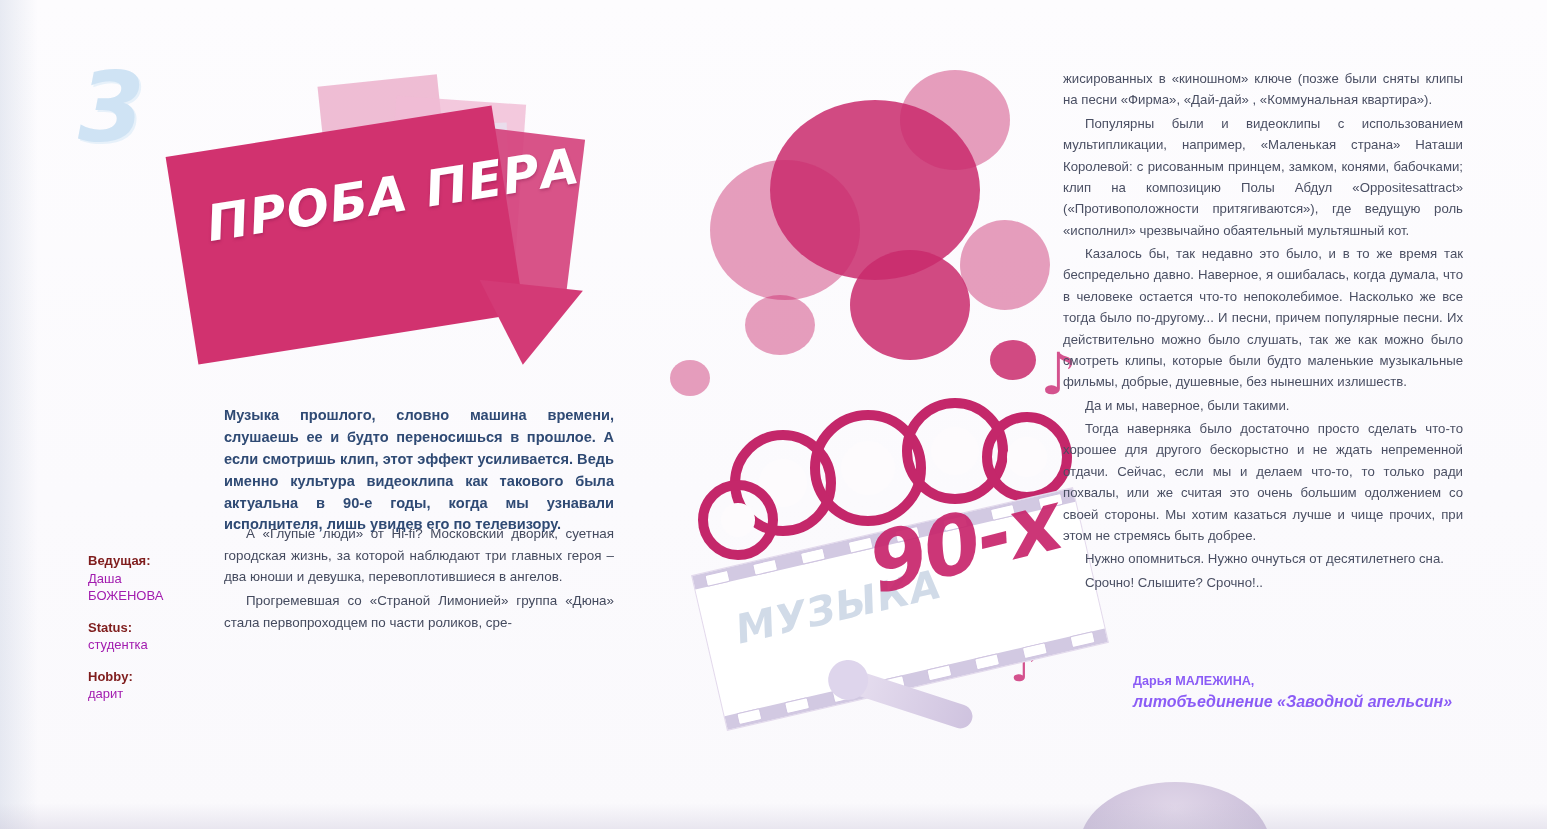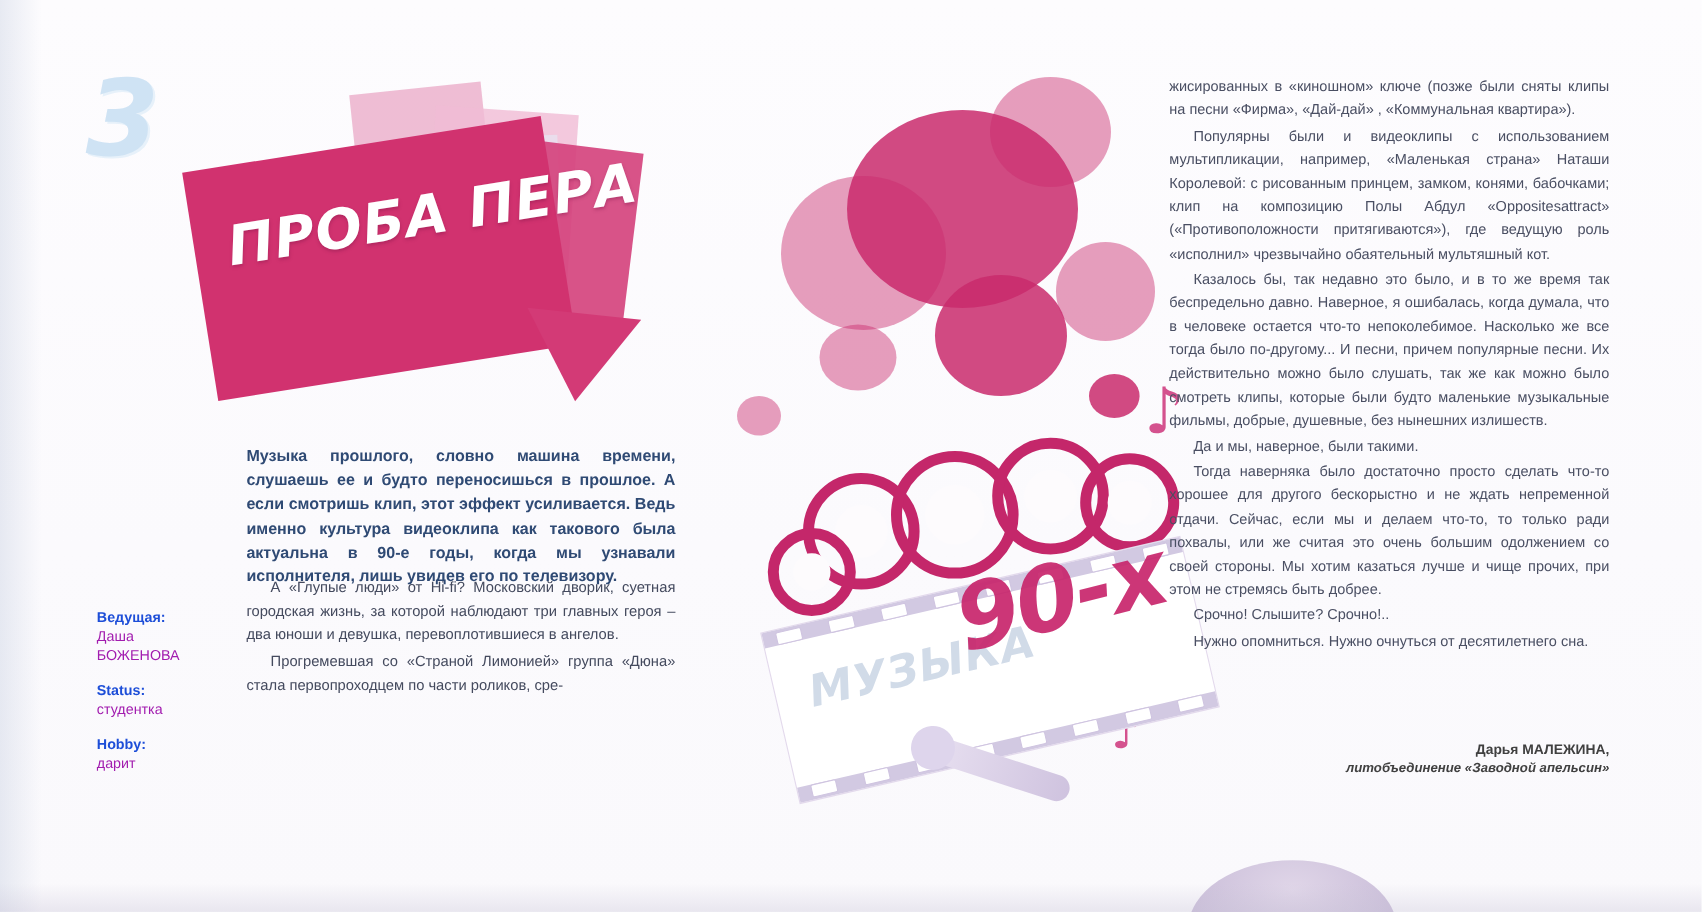--- a/index.html
+++ b/index.html
@@ -230,21 +230,21 @@
   .author-box {
     position: absolute;
     left: 88px;
     top: 552px;
     width: 130px;
     font-size: 13px;
     line-height: 1.35;
     color: #4a4a63;
   }
   .author-box .label {
-    color: #1d4ed8;
+    color: #7f1d1d;
     font-weight: 700;
   }
   .author-box .value { color: #a21caf; }
   .author-box .grp { margin-bottom: 14px; }
 
   
   .lead {
     position: absolute;
     left: 224px;
     top: 405px;
@@ -281,30 +281,30 @@
     text-align: justify;
   }
   .col-right p { margin: 0 0 2px 0; text-indent: 22px; }
   .col-right p.first { text-indent: 0; }
 
   .signature {
     position: absolute;
     right: 84px;
     top: 672px;
     width: 330px;
-    text-align: right;
+    text-align: left;
     font-size: 12.6px;
     line-height: 1.45;
-    color: #404040;
+    color: #8b5cf6;
     font-weight: 700;
   }
   .signature .org {
     font-style: italic;
     font-weight: 700;
-    font-size: 12px;
+    font-size: 16px;
   }
 
   
   .edge-shadow {
     position: absolute;
     left: 0; top: 0; bottom: 0;
     width: 38px;
     background: linear-gradient(90deg, rgba(190,200,220,.35), rgba(255,255,255,0));
     pointer-events: none;
   }
@@ -417,22 +417,22 @@
     <p>А «Глупые люди» от Hi-fi? Московский дворик, суетная городская жизнь, за которой наблюдают три главных героя – два юноши и девушка, перевоплотившиеся в ангелов.</p>
     <p>Прогремевшая со «Страной Лимонией» группа «Дюна» стала первопроходцем по части роликов, сре-</p>
   </div>
 
   <div class="col-right">
     <p class="first">жисированных в «киношном» ключе (позже были сняты клипы на песни «Фирма», «Дай-дай» , «Коммунальная квартира»).</p>
     <p>Популярны были и видеоклипы с использованием мультипликации, например, «Маленькая страна» Наташи Королевой: с рисованным принцем, замком, конями, бабочками; клип на композицию Полы Абдул «Oppositesattract» («Противоположности притягиваются»), где ведущую роль «исполнил» чрезвычайно обаятельный мультяшный кот.</p>
     <p>Казалось бы, так недавно это было, и в то же время так беспредельно давно. Наверное, я ошибалась, когда думала, что в человеке остается что-то непоколебимое. Насколько же все тогда было по-другому... И песни, причем популярные песни. Их действительно можно было слушать, так же как можно было смотреть клипы, которые были будто маленькие музыкальные фильмы, добрые, душевные, без нынешних излишеств.</p>
     <p>Да и мы, наверное, были такими.</p>
     <p>Тогда наверняка было достаточно просто сделать что-то хорошее для другого бескорыстно и не ждать непременной отдачи. Сейчас, если мы и делаем что-то, то только ради похвалы, или же считая это очень большим одолжением со своей стороны. Мы хотим казаться лучше и чище прочих, при этом не стремясь быть добрее.</p>
+    <p>Нужно опомниться. Нужно очнуться от десятилетнего сна.</p>
     <p>Срочно! Слышите? Срочно!..</p>
-    <p>Нужно опомниться. Нужно очнуться от десятилетнего сна.</p>
   </div>
 
   <div class="signature">
     <div>Дарья МАЛЕЖИНА,</div>
     <div class="org">литобъединение «Заводной апельсин»</div>
   </div>
 
   <div class="bottom-fade"></div>
 </div>
 

